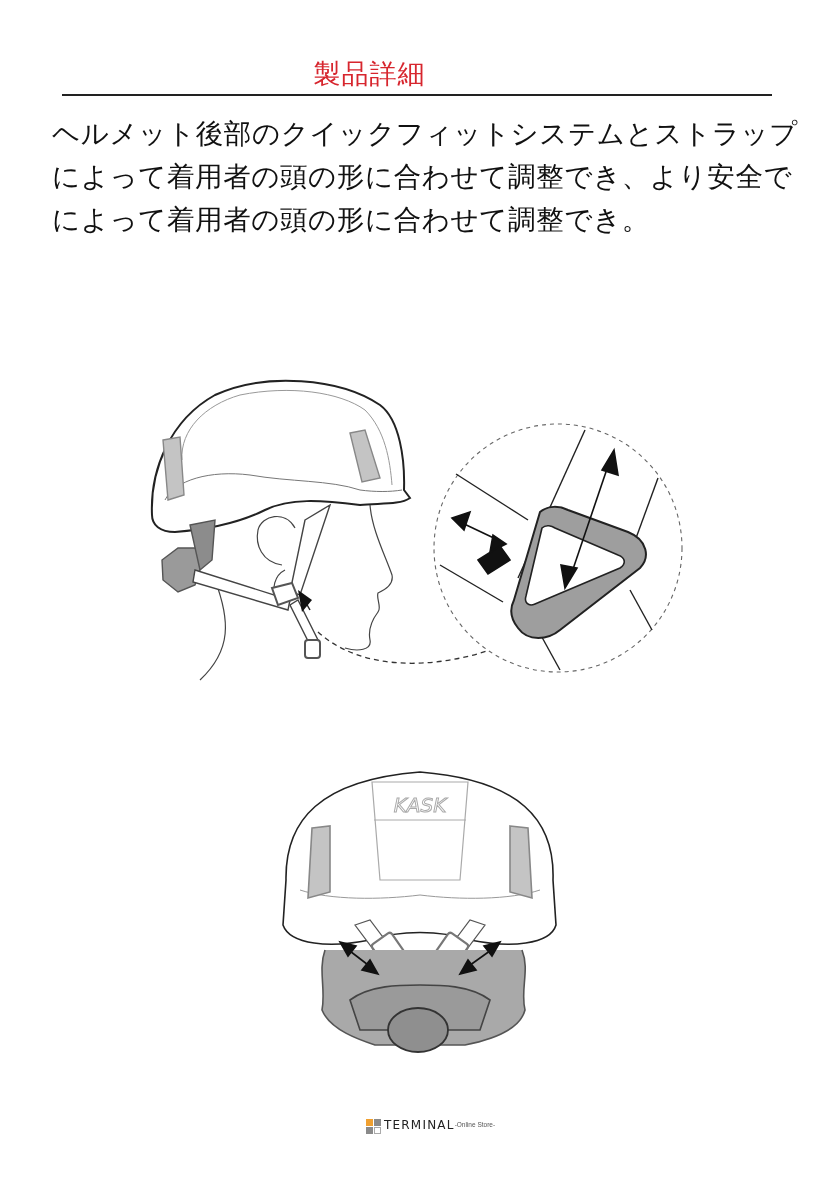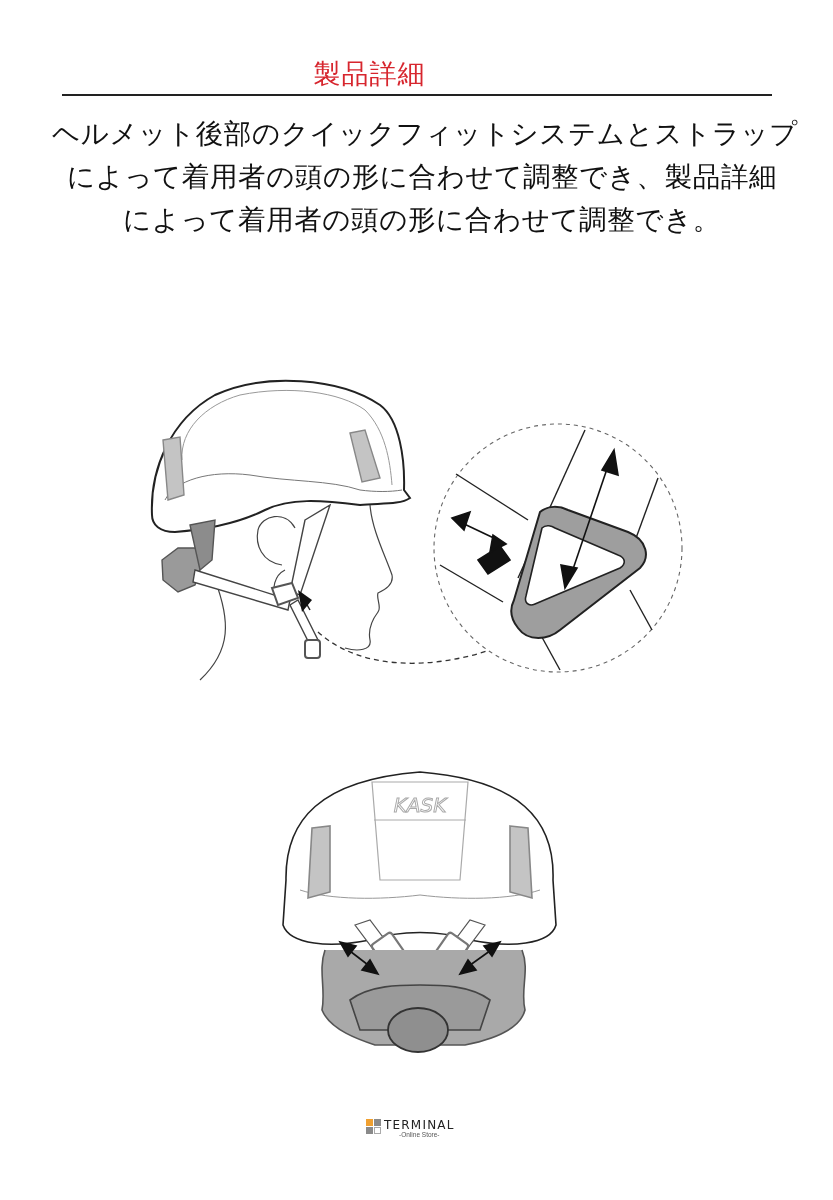--- a/index.html
+++ b/index.html
@@ -3,38 +3,38 @@
 <meta charset="utf-8">
 <style>
   html, body { margin: 0; padding: 0; background: #ffffff; }
   body { width: 833px; height: 1200px; position: relative; overflow: hidden;
          font-family: "DejaVu Sans", "Liberation Sans", sans-serif; color: #1a1a1a; }
   .section-title { position: absolute; left: 0; width: 739px; top: 56px; text-align: center;
          font-size: 27px; color: #d7262e; letter-spacing: 1px; line-height: 36px; }
   .title-rule { position: absolute; left: 62px; width: 710px; top: 94px; height: 2px; background: #222; }
   .desc { position: absolute; left: 52px; top: 112px; width: 740px; font-size: 27.5px;
           line-height: 43px; color: #111; letter-spacing: 0.6px; }
-  .desc div { white-space: nowrap; text-align: center; }
+  .desc div { white-space: nowrap; }
   .illus { position: absolute; }
   .logo { position: absolute; left: 366px; top: 1119px; display: flex; align-items: flex-start; gap: 3px; }
   .logo-mark { display: grid; grid-template-columns: 7px 7px; grid-template-rows: 7px 7px; gap: 1px; }
   .logo-mark span { display: block; width: 7px; height: 7px; }
-  .logo-text { display: flex; flex-direction: column; align-items: center; }
+  .logo-text { display: flex; flex-direction: row; align-items: center; }
   .logo-word { font-family: "DejaVu Sans", sans-serif; font-size: 12px; letter-spacing: 1.2px; color: #222; line-height: 12px; }
   .logo-sub { font-family: "Liberation Sans", sans-serif; font-size: 6.5px; color: #555; line-height: 8px; }
 </style>
 </head>
 <body>
 
 <div class="section-title">製品詳細</div>
 <div class="title-rule"></div>
 
 <div class="desc">
   <div>ヘルメット後部のクイックフィットシステムとストラップ</div>
-  <div>によって着用者の頭の形に合わせて調整でき、製品詳細</div>
+  <div>によって着用者の頭の形に合わせて調整でき、より安全で</div>
   <div>によって着用者の頭の形に合わせて調整でき。</div>
 </div>
 
 <svg class="illus" style="left:140px;top:370px" width="560" height="320" viewBox="140 370 560 320">
   <g fill="none" stroke="#222" stroke-width="1.4">
 
     <path d="M152 515 C150 470 170 420 215 395 C265 372 340 378 380 405 C400 420 405 460 404 490 L410 498 C400 505 380 503 360 505 C320 500 290 498 265 510 C235 525 200 530 175 532 C160 532 152 525 152 515 Z" fill="#fff" stroke-width="2"></path>
 
     <path d="M165 500 C175 480 210 470 250 475 C290 482 330 480 360 490 C375 492 390 492 402 490" stroke="#777" stroke-width="1"></path>
     <path d="M182 460 C180 430 205 405 240 395 C290 385 340 392 365 410 C385 430 390 460 392 485" stroke="#999" stroke-width="1"></path>

